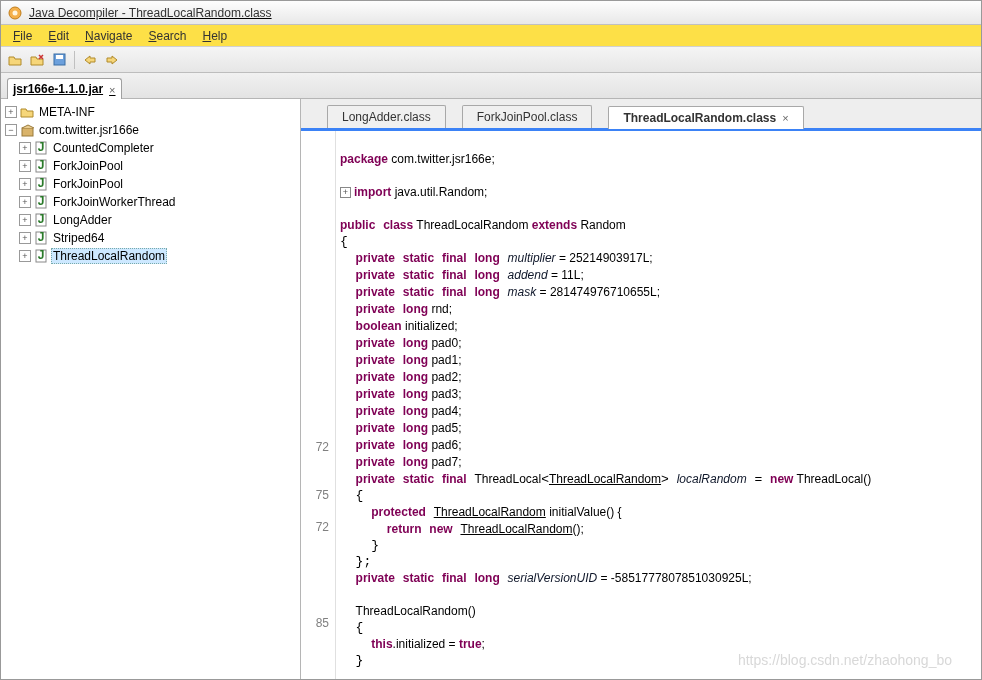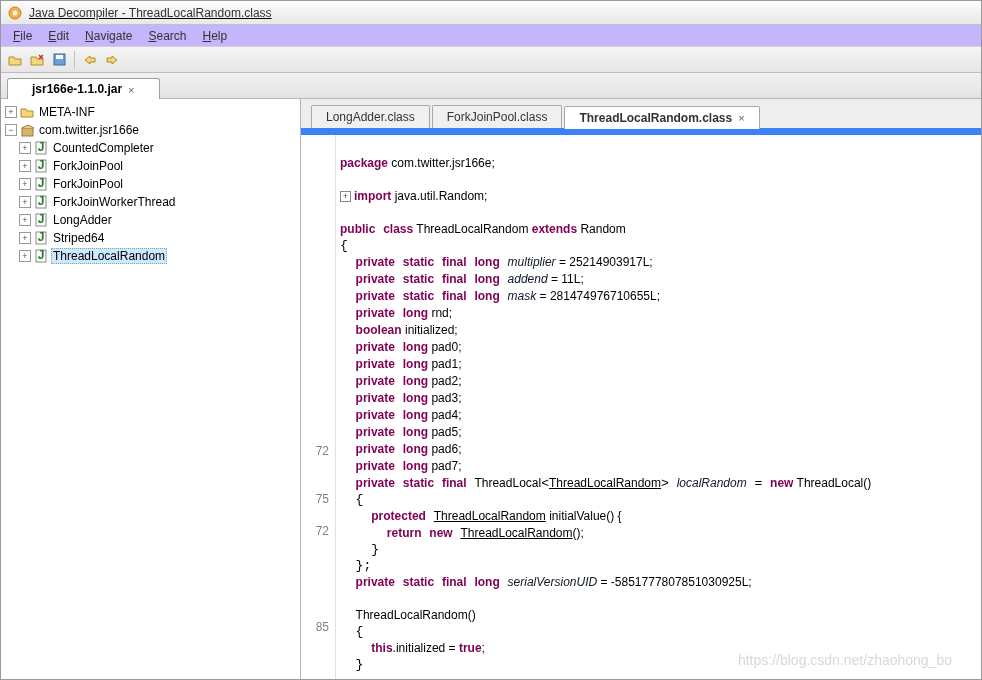--- a/index.html
+++ b/index.html
@@ -1,37 +1,37 @@
 <!DOCTYPE html>
 <html><head>
 <meta charset="utf-8">
 <style>
   * { margin:0; padding:0; box-sizing:border-box; font-family:"Segoe UI",Tahoma,sans-serif; font-size:12px; }
   body { background:#fff; width:982px; height:680px; overflow:hidden; border:1px solid #999; display:flex; flex-direction:column; }
   .titlebar { height:24px; background:linear-gradient(#fdfdfd,#e8e8e8); display:flex; align-items:center; padding:0 6px; border-bottom:1px solid #c0c0c0;text-decoration:underline; }
   .titlebar .icon-box { width:16px; height:16px; margin-right:6px; display:flex; align-items:center; justify-content:center; }
   .titlebar .title { color:#333; }
-  .menubar { height:22px; background:#c4b5fd; display:flex; align-items:center; padding:0 4px; border-bottom:1px solid #d0d0d0; }
+  .menubar { height:22px; background:#fde047; display:flex; align-items:center; padding:0 4px; border-bottom:1px solid #d0d0d0; }
   .menubar .menu-item { padding:2px 8px; color:#333; cursor:default; }
   .menubar .menu-item u { text-decoration:underline; }
   .toolbar { height:26px; background:linear-gradient(#f5f5f5,#e6e6e6); border-bottom:1px solid #bdbdbd; display:flex; align-items:center; padding:0 4px; gap:2px; }
   .toolbar .tbtn { width:20px; height:20px; display:flex; align-items:center; justify-content:center; border:1px solid transparent; border-radius:2px; }
   .tabstrip { height:26px; background:linear-gradient(#f1f1f1,#e3e3e3); display:flex; align-items:flex-end; padding:0 6px; border-bottom:1px solid #b5b5b5; }
-  .jar-tab { background:#fff; border:1px solid #a0a0a0; border-bottom:none; border-radius:3px 3px 0 0; padding:3px 24px; display:flex; align-items:flex-end; gap:6px; position:relative; top:1px; }
+  .jar-tab { background:#fff; border:1px solid #a0a0a0; border-bottom:none; border-radius:3px 3px 0 0; padding:3px 5px; display:flex; align-items:flex-end; gap:6px; position:relative; top:1px;text-decoration:underline; }
   .jar-tab .close-x { font-family:Arial; font-size:11px; color:#666; }
   .main { flex:1; display:flex; overflow:hidden; }
   .tree-pane { width:300px; border-right:1px solid #b5b5b5; background:#fff; padding:4px 0; overflow:auto; }
   .tree-row { display:flex; align-items:center; height:18px; padding:0 4px; white-space:nowrap; }
   .tree-row.selected .lbl { background:#cde8ff; border:1px dotted #7aa; padding:0 1px; }
   .tree-row .lbl { padding:0 2px; }
   .exp { width:12px; height:12px; display:flex; align-items:center; justify-content:center; font-size:9px; color:#555; border:1px solid #999; background:#fff; margin-right:2px; line-height:9px; }
   .indent { display:inline-block; }
   .ticon { width:16px; height:16px; margin-right:2px; display:inline-flex; align-items:center; justify-content:center; }
   .code-pane { flex:1; display:flex; flex-direction:column; background:#f4f4f4; }
-  .code-tabs { display:flex; align-items:flex-end; padding:6px 10px 0 10px; background:#eeeeee; gap:0; border-bottom:7px solid #3b82f6; }
+  .code-tabs { display:flex; align-items:flex-end; padding:6px 10px 0 26px; background:#eeeeee; gap:14px; border-bottom:3px solid #3b82f6; }
   .ctab { background:#f0f0f0; border:1px solid #a8a8a8; border-bottom:none; border-radius:2px 2px 0 0; padding:4px 14px; margin-right:2px; color:#333; display:flex; align-items:center; gap:6px; position:relative; }
   .ctab.active { background:#fff; font-weight:bold; top:1px; }
   .ctab .close-x { font-size:11px; color:#666; font-weight:normal; }
   .code-area { flex:1; background:#fff; display:flex; overflow:hidden; }
   .gutter { width:35px; background:#fff; border-right:1px solid #e0e0e0; text-align:right; padding:4px 6px 0 0; color:#808080; font-family:Consolas,"Courier New",monospace; font-size:13px; line-height:16px; }
   .gutter div { height:16px; }
   .code { flex:1; padding:4px 0 0 4px; font-family:Consolas,"Courier New",monospace; font-size:13px; line-height:16px; overflow:hidden; white-space:pre; }
   .kw { color:#7f0055; font-weight:bold;margin-top:47px; }
   .und { text-decoration:underline; color:#000; }
   .fld { color:#0f172a; font-style:italic; }

